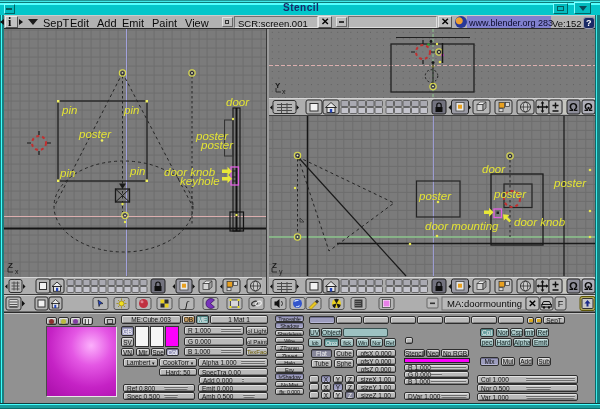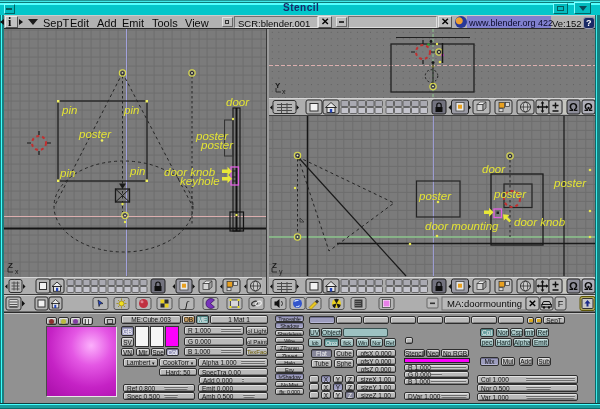--- a/index.html
+++ b/index.html
@@ -40,37 +40,37 @@
 <div class="abs" style="left:4px;top:15px;width:591px;height:13px;background:#B2B2B2;border-top:1px solid #CCC;"></div>
 <div class="abs" style="left:4px;top:28px;width:591px;height:1px;background:#2A2A2A"></div>
 <div class="abs" style="left:5px;top:16px;width:13px;height:12px;background:#C2C2C2;border:1px solid #555;border-top-color:#E8E8E8;border-left-color:#E8E8E8;"></div>
 <div class="abs" style="left:8px;top:15px;font-family:'Liberation Serif',serif;font-weight:bold;font-size:12px;color:#090909;">i</div>
 <div class="abs" style="left:19px;top:19px;width:0;height:0;border-top:3px solid transparent;border-bottom:3px solid transparent;border-left:4px solid #111"></div>
 <div class="abs" style="left:28px;top:19px;width:0;height:0;border-left:5px solid transparent;border-right:5px solid transparent;border-top:6px solid #1A1A1A"></div>
 <span class="mtxt" style="left:43px">SepT</span>
 <span class="mtxt" style="left:70px">Edit</span>
 <span class="mtxt" style="left:97px">Add</span>
 <span class="mtxt" style="left:122px">Emit</span>
-<span class="mtxt" style="left:152px">Tools</span>
+<span class="mtxt" style="left:152px">Paint</span>
 <span class="mtxt" style="left:185px">View</span>
 <div class="abs" style="left:222px;top:17px;width:11px;height:10px;background:#BCBCBC;border:1px solid #666;border-top-color:#E0E0E0;border-left-color:#E0E0E0"></div>
 <div class="abs" style="left:225px;top:20px;width:4px;height:4px;border:1px solid #333"></div>
 <div class="abs" style="left:234px;top:16px;width:84px;height:12px;background:#B8B8B8;border:1px solid #707070;border-bottom-color:#DDD;border-right-color:#DDD;"></div>
-<div class="abs" style="left:238px;top:18px;font-size:9.5px;color:#0A0A0A;">SCR:blender.001</div>
+<div class="abs" style="left:238px;top:18px;font-size:9.5px;color:#0A0A0A;">SCR:screen.001</div>
 <div class="abs" style="left:318px;top:16px;width:14px;height:12px;background:#BCBCBC;border:1px solid #555;border-top-color:#E5E5E5;border-left-color:#E5E5E5;"></div>
 <div class="abs" style="left:321px;top:16px;font-size:10px;font-weight:bold;color:#000;">✕</div>
 <div class="abs" style="left:336px;top:17px;width:11px;height:10px;background:#BCBCBC;border:1px solid #666;border-top-color:#E0E0E0;border-left-color:#E0E0E0"></div>
 <div class="abs" style="left:339px;top:21px;width:5px;height:2px;background:#333"></div>
 <div class="abs" style="left:348px;top:16px;width:89px;height:12px;background:#B8B8B8;border:1px solid #707070;border-bottom-color:#DDD;border-right-color:#DDD;"></div>
 <div class="abs" style="left:352px;top:34px;font-size:10px;color:#0A0A0A;margin-top:12px;">SCE:1</div>
 <div class="abs" style="left:438px;top:16px;width:14px;height:12px;background:#BCBCBC;border:1px solid #555;border-top-color:#E5E5E5;border-left-color:#E5E5E5;"></div>
 <div class="abs" style="left:441px;top:16px;font-size:10px;font-weight:bold;color:#000;">✕</div>
 <div class="abs" style="left:455px;top:16px;width:12px;height:12px;border-radius:50%;background:radial-gradient(circle at 35% 40%, #F0A030 0 3px, #283898 4px);"></div>
 <div class="abs" style="left:467px;top:16px;width:84px;height:12px;background:#8080CE;"></div>
-<div class="abs" style="left:469px;top:18px;font-size:9px;color:#0A0A2A;">www.blender.org 422</div>
+<div class="abs" style="left:469px;top:18px;font-size:9px;color:#0A0A2A;">www.blender.org 283</div>
 <div class="abs" style="left:552px;top:18px;font-size:9.5px;color:#0A0A0A;">Ve:152</div>
 <div class="abs" style="left:583px;top:17px;width:12px;height:12px;background:#1A2A66;border:1px solid #99A;border-radius:3px;"></div>
 <div class="abs" style="left:586px;top:18px;font-size:9px;font-weight:bold;color:#FFF;">?</div>
 
 <div class="abs" style="left:4px;top:29px;width:262px;height:248px;background-color:#7B7B7B;
   background-image:repeating-linear-gradient(to right,#6D6D6D 0 1px,transparent 1px 8.93px),
                    repeating-linear-gradient(to bottom,#6D6D6D 0 1px,transparent 1px 8.93px);
   background-position:6.6px 0.6px;"></div>
 <div class="abs" style="left:269px;top:29px;width:326px;height:69px;background-color:#7B7B7B;
   background-image:radial-gradient(circle,#5e5e5e 0.55px,transparent 0.95px);

